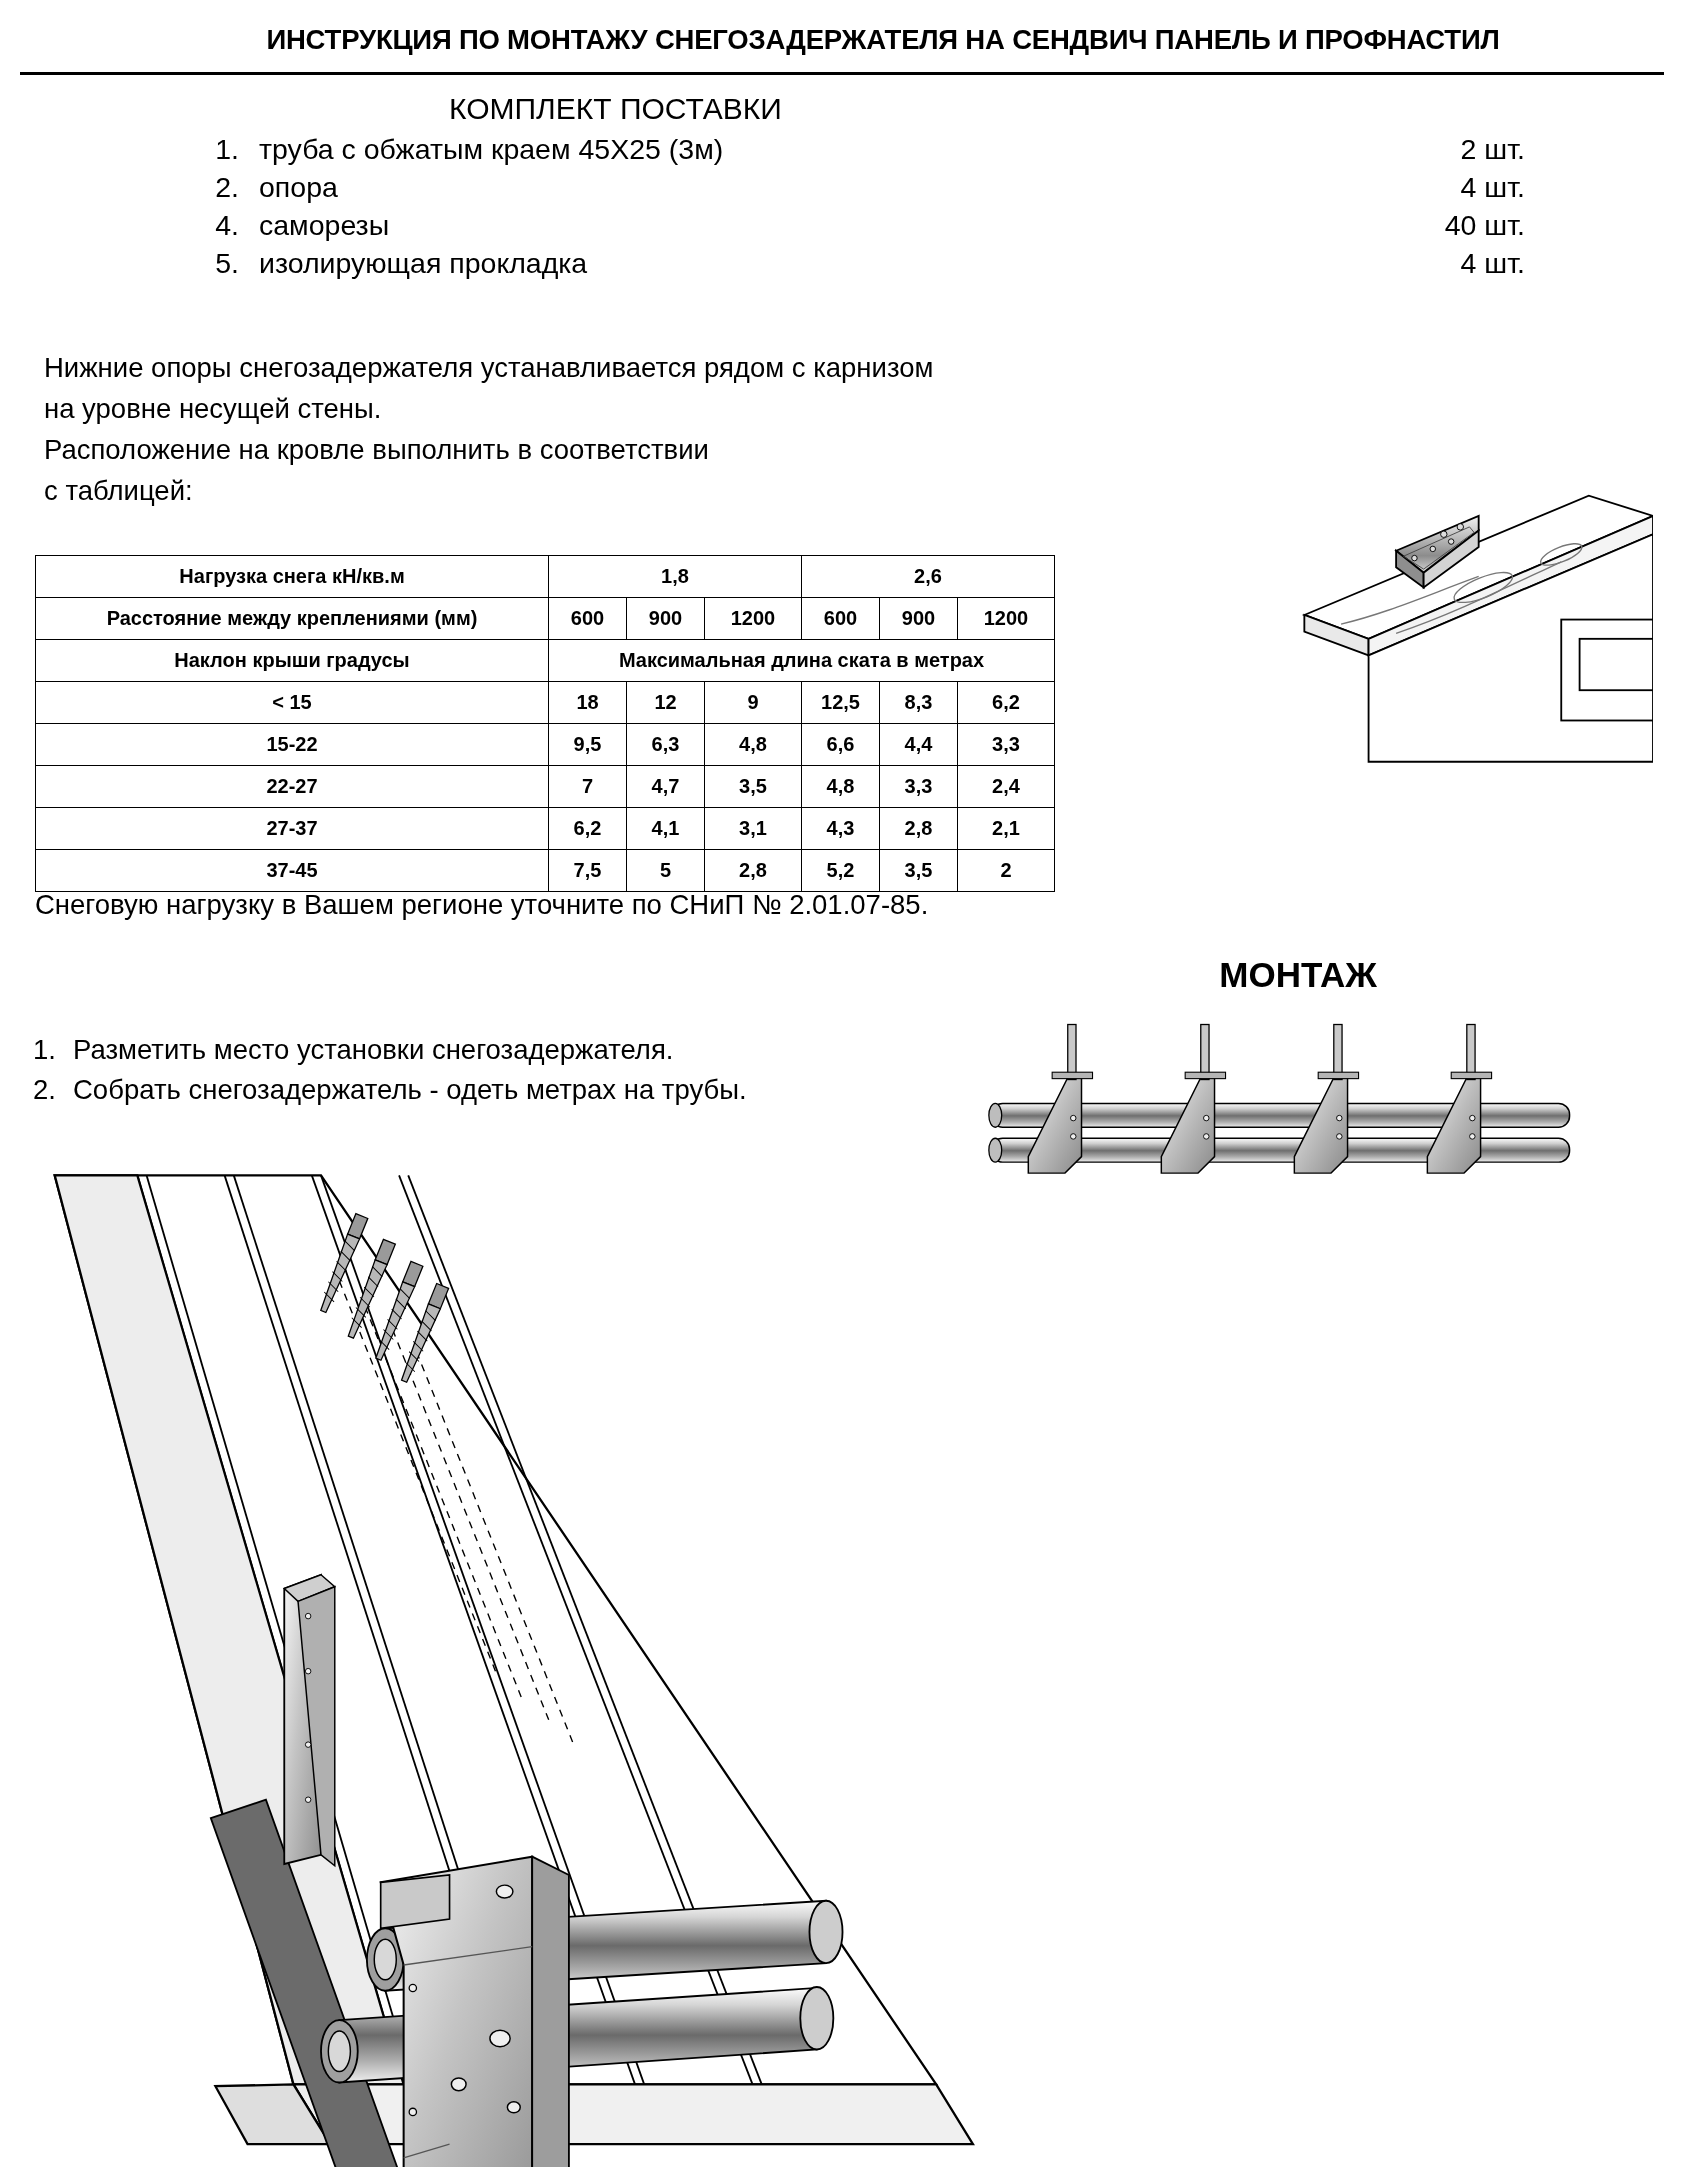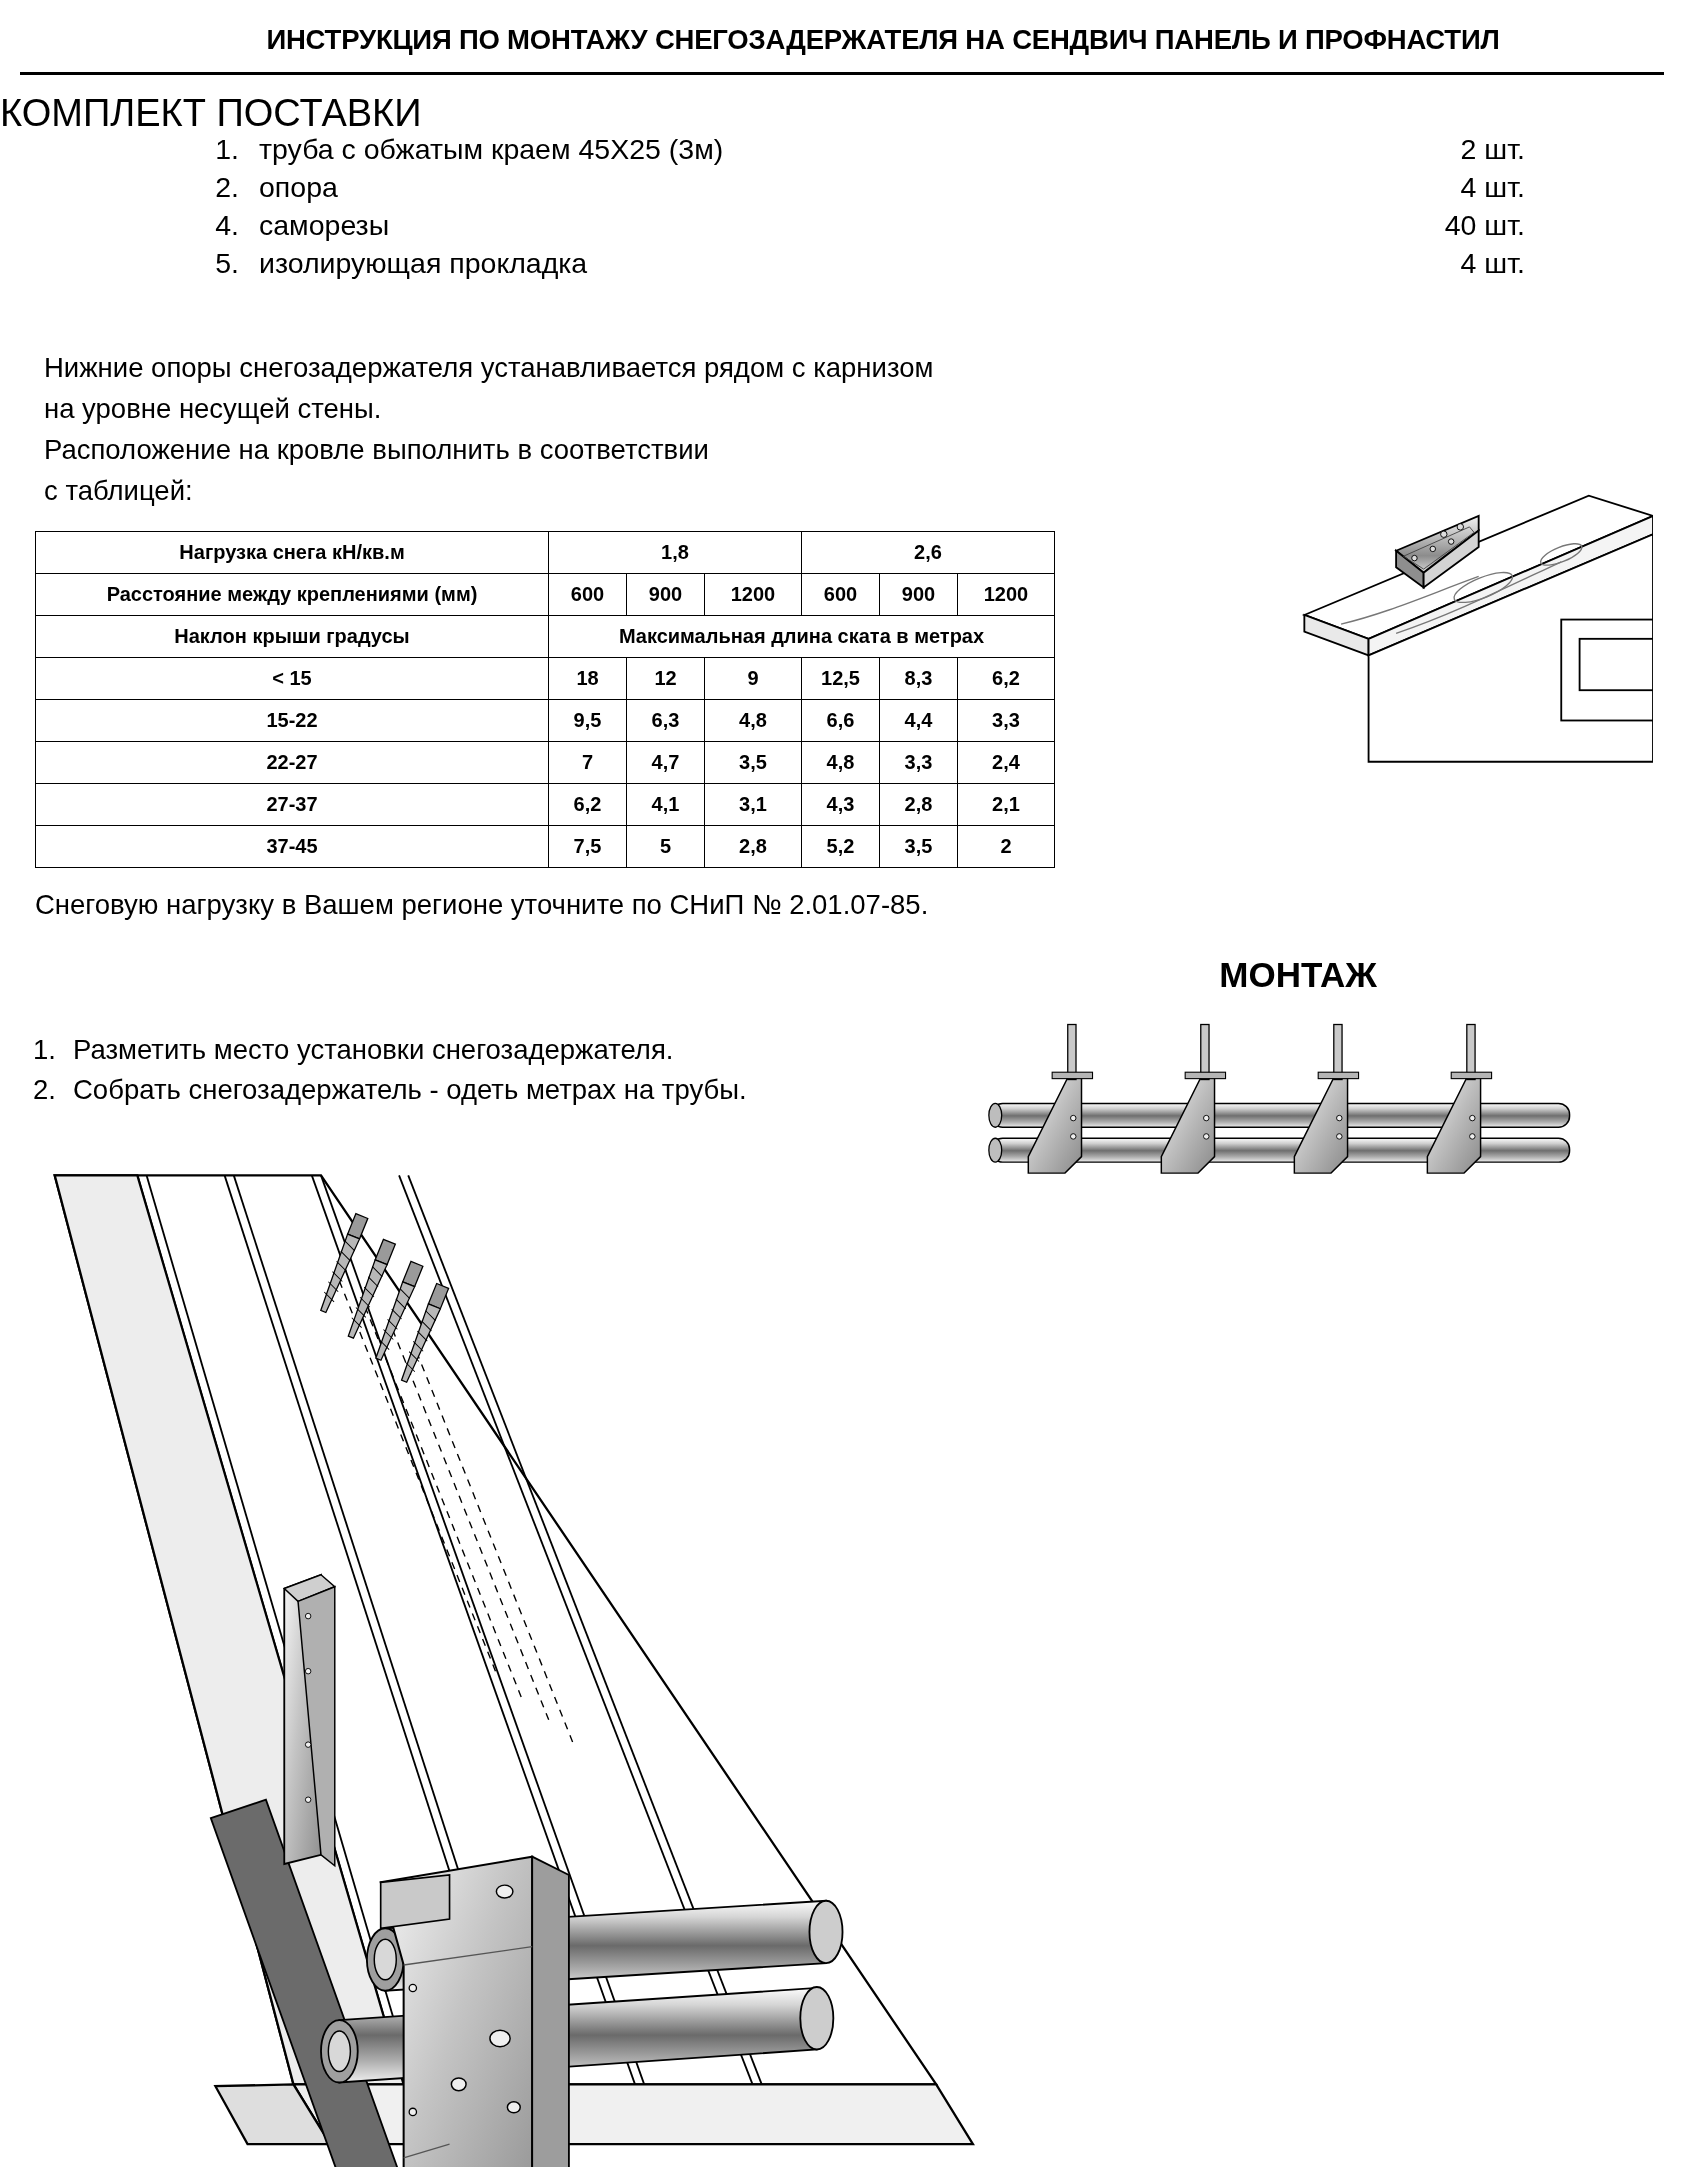--- a/index.html
+++ b/index.html
@@ -36,21 +36,22 @@
     top: 72px;
     width: 1644px;
     height: 2.8px;
     background: #000;
   }
   .kit-title {
     position: absolute;
     left: 0;
     top: 92px;
     width: 1231px;
-    font-size: 38px;
+    text-align: center;
+    font-size: 30px;
   }
   .kit-list {
     position: absolute;
     left: 184px;
     top: 133px;
     width: 1341px;
     font-size: 28.5px;
   }
   .kit-row {
     display: flex;
@@ -79,20 +80,21 @@
   .table-wrap {
     position: absolute;
     left: 35px;
     top: 531px;
   }
   table.snow {
     border-collapse: collapse;
     font-size: 20px;
     font-weight: bold;
     text-align: center;
+    margin-top: 24px;
   }
   table.snow td, table.snow th {
     border: 1.8px solid #000;
     padding: 0;
     height: 41px;
     font-weight: bold;
   }
   .c-label {
     width: 512px;
     text-align: center;

